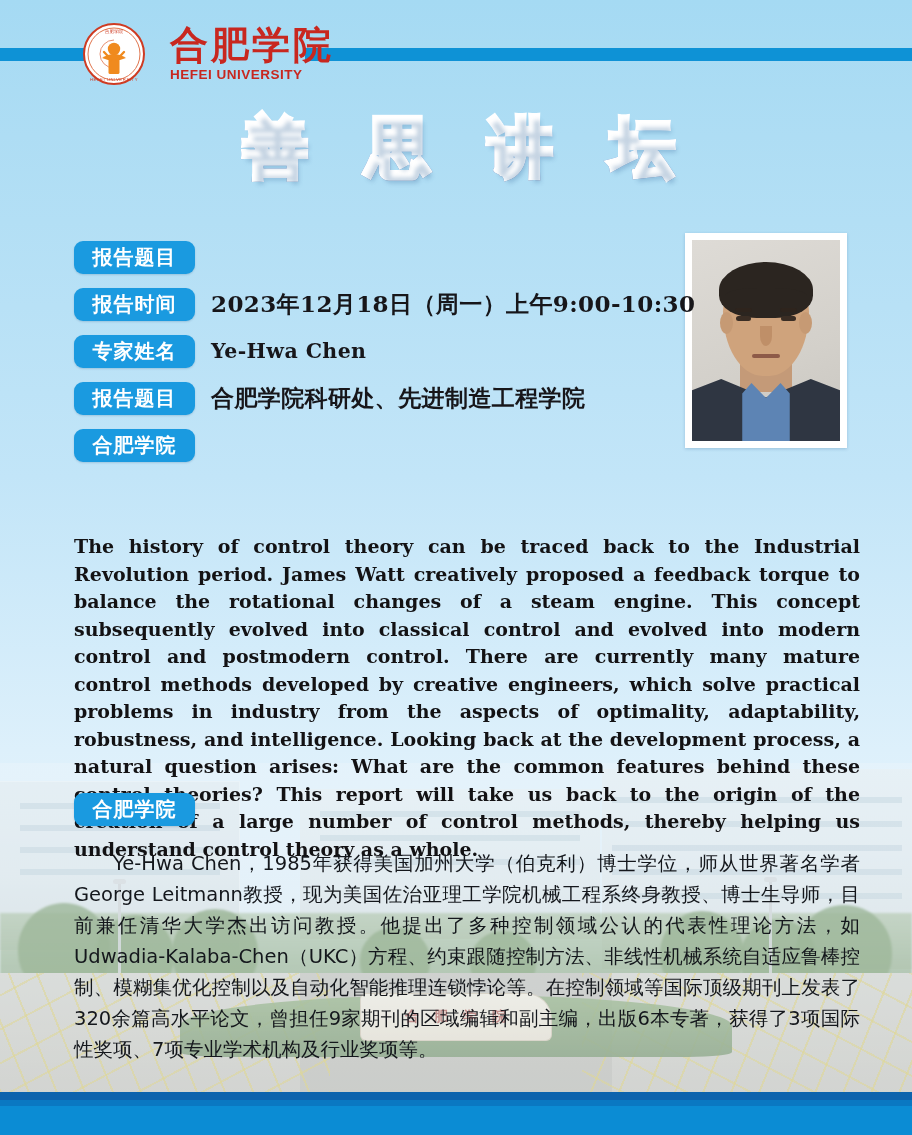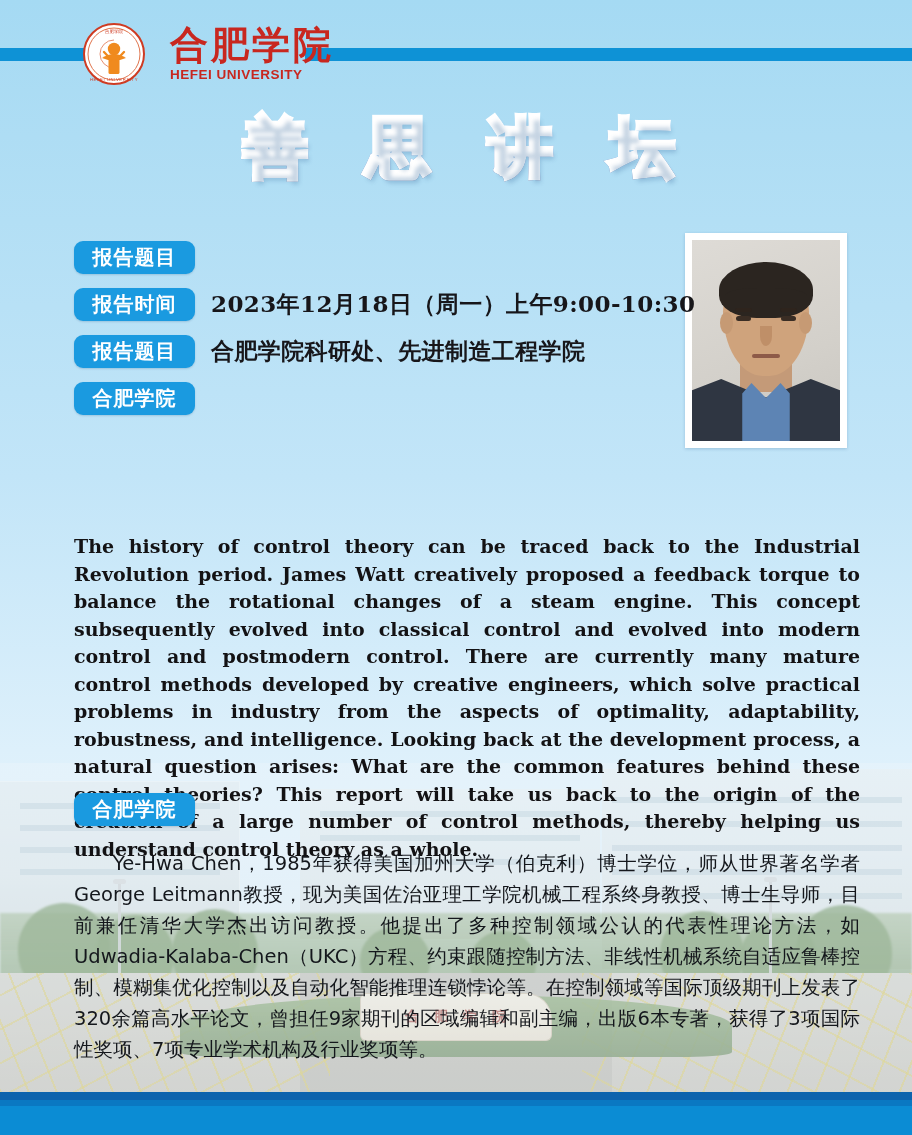--- a/index.html
+++ b/index.html
@@ -236,20 +236,24 @@
 
   <div class="rows">
     <div class="row">
       <div class="pill">报告题目</div>
     </div>
     <div class="row">
       <div class="pill">报告时间</div>
       <div class="rowval">2023年12月18日（周一）上午9:00-10:30</div>
     </div>
     <div class="row">
+      <div class="pill">专家姓名</div>
+      <div class="rowval en">Ye-Hwa Chen</div>
+    </div>
+    <div class="row">
       <div class="pill">报告题目</div>
       <div class="rowval">合肥学院科研处、先进制造工程学院</div>
     </div>
     <div class="row">
       <div class="pill">合肥学院</div>
     </div>
   </div>
 
   <div class="abstract">The history of control theory can be traced back to the Industrial Revolution period. James Watt creatively proposed a feedback torque to balance the rotational changes of a steam engine. This concept subsequently evolved into classical control and evolved into modern control and postmodern control. There are currently many mature control methods developed by creative engineers, which solve practical problems in industry from the aspects of optimality, adaptability, robustness, and intelligence. Looking back at the development process, a natural question arises: What are the common features behind these control theories? This report will take us back to the origin of the creation of a large number of control methods, thereby helping us understand control theory as a whole.</div>
 

